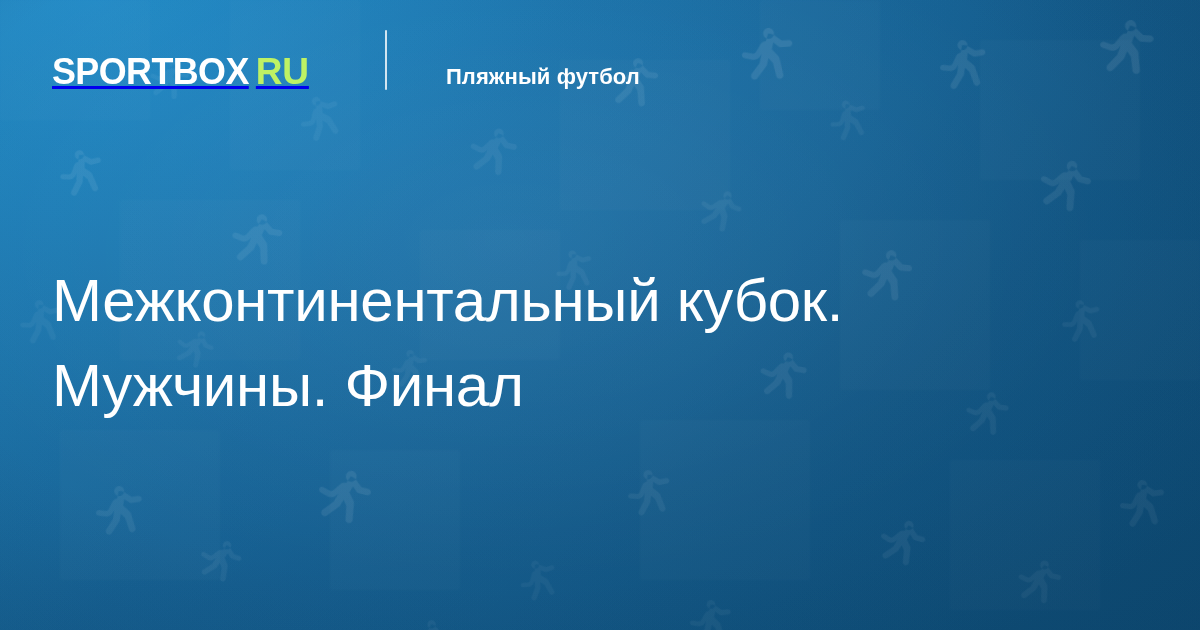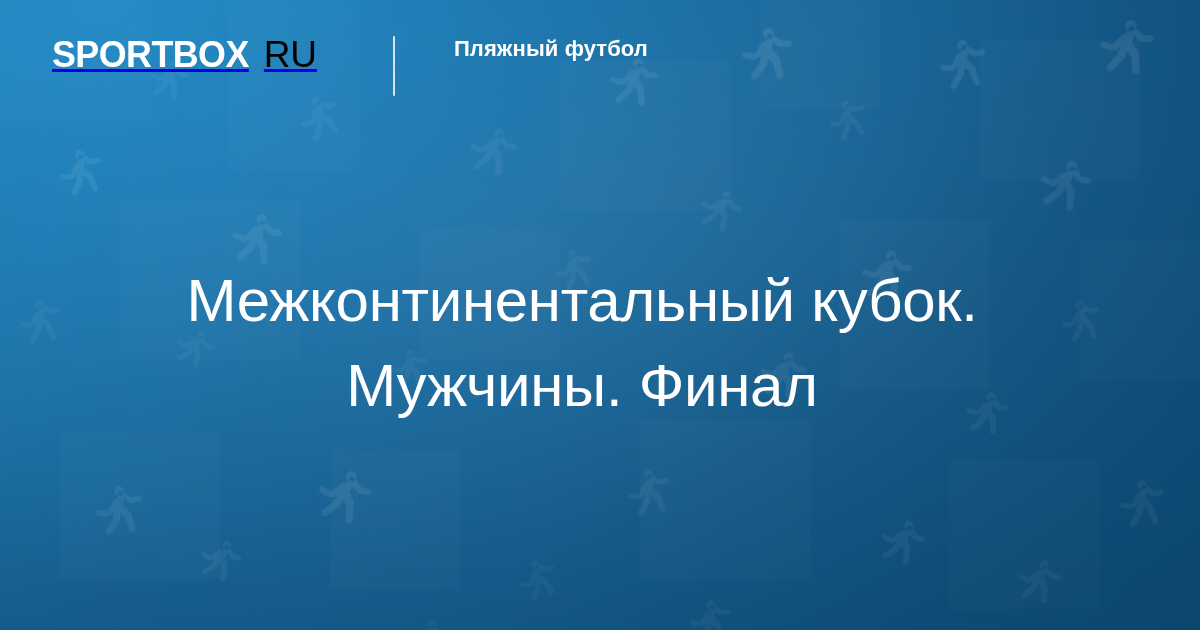--- a/index.html
+++ b/index.html
@@ -53,44 +53,44 @@
 
   .bg-soft {
     position:absolute; inset:0;
     background:linear-gradient(135deg, rgba(38,140,195,0.18) 0%, rgba(20,90,140,0.0) 45%, rgba(12,66,104,0.22) 100%);
   }
 
   
   .header {
     position:absolute;
     left:52px; top:36px;
-    display:flex; align-items:flex-start;
+    display:flex; align-items:flex-end;
     height:54px;
     gap:25px;
   }
   .logo {
     display:flex; align-items:baseline;
     line-height:1;
     user-select:none;
   }
   .logo-main {
     font-size:37px;
     font-weight:700;
     letter-spacing:-0.6px;
     color:#ffffff;
     font-family:"Liberation Sans","DejaVu Sans",sans-serif;
     transform:scaleX(0.97);
     transform-origin:left center;
   }
   .logo-tld {
     font-size:37px;
-    font-weight:400;
+    font-weight:700;
     letter-spacing:-0.2px;
-    color:#000000;
-    margin-left:9px;
+    color:#bef264;
+    margin-left:1px;
     font-family:"Liberation Sans","DejaVu Sans",sans-serif;
   }
   .divider {
     width:2px;
     height:60px;
     background:rgba(255,255,255,0.80);
     margin-left:51px;
     margin-right:34px;
     border-radius:1px;
   }
@@ -101,21 +101,20 @@
     letter-spacing:0.1px;
     white-space:nowrap;
   }
 
   
   .headline {
     position:absolute;
     left:52px;
     top:258px;
     width:1060px;
-    text-align:center;
   }
   .headline-line {
     font-size:60px;
     font-weight:400;
     line-height:85px;
     color:#ffffff;
     letter-spacing:-0.3px;
     white-space:nowrap;
   }
 </style>

